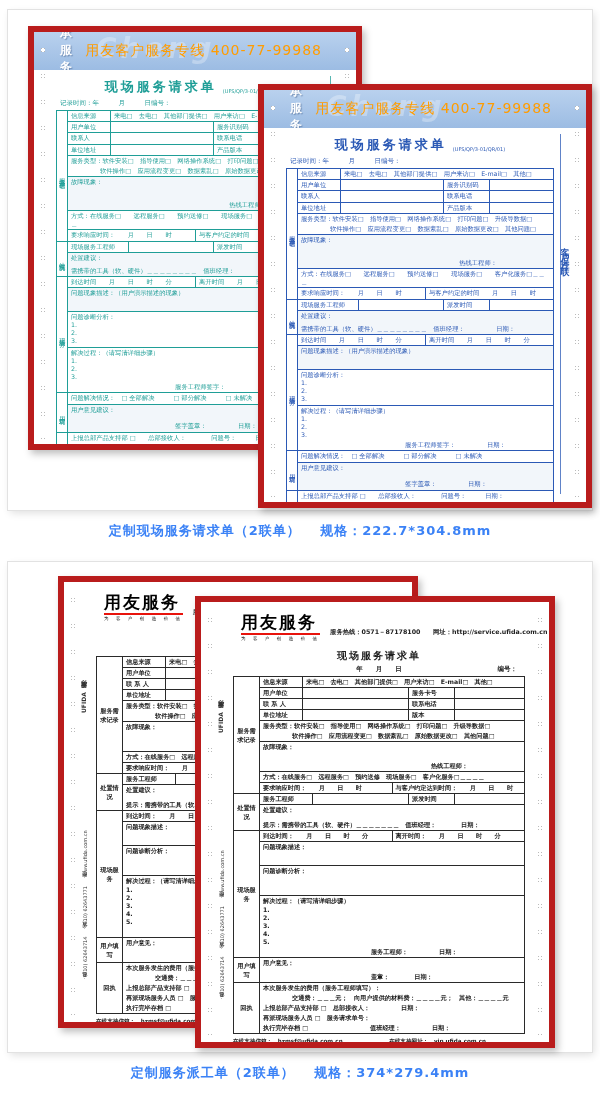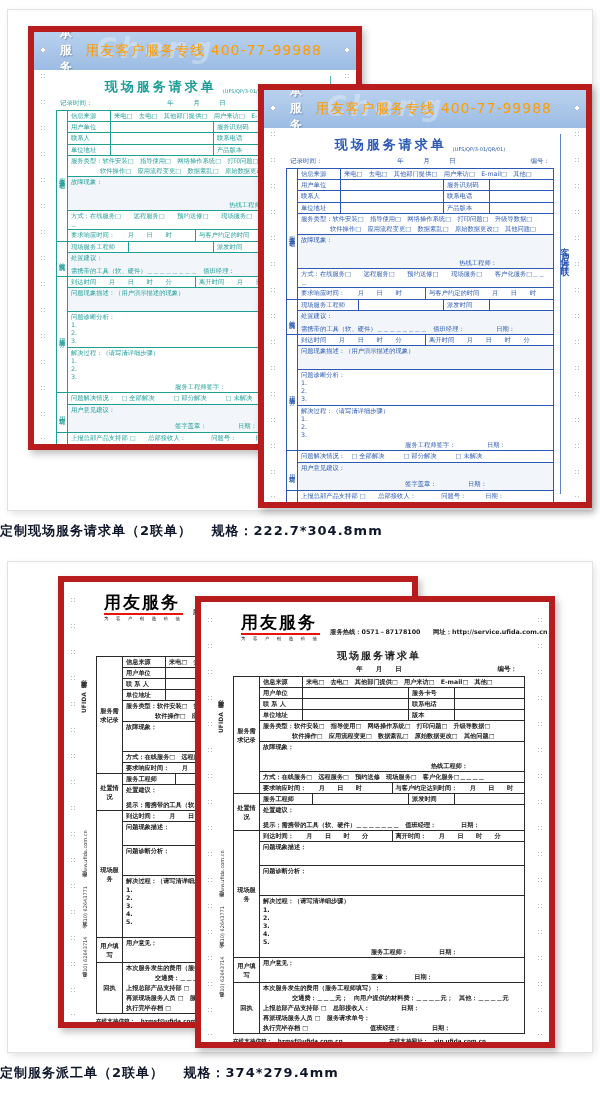--- a/index.html
+++ b/index.html
@@ -1,21 +1,21 @@
 <!DOCTYPE html>
 <html style="--blue: #2b59b5; --teal: #1f9e97; --band: #a9c6e8; --orange: #ff9c00; --red: #e8130c;"><head>
 <meta charset="utf-8">
 <style>
 *{margin:0;padding:0;box-sizing:border-box}
 html,body{background:#fff}
 body{width:600px;height:1097px;font-family:"DejaVu Sans",sans-serif;position:relative;overflow:hidden}
 .panel{position:relative;width:584px;margin-left:8px;background:#fff;box-shadow:0 0 0 1px #e2e2e2,2px 3px 8px rgba(0,0,0,.13)}
 .p1{height:500px;margin-top:10px}
 .p2{height:490px;margin-top:22px}
-.caption{width:600px;text-align:left;font-size:13px;color:#0f172a;margin-top:12px;letter-spacing:1px;font-weight:bold}
+.caption{width:600px;text-align:center;font-size:13px;color:#3b82f6;margin-top:12px;letter-spacing:1px;font-weight:bold}
 .formpos{position:absolute}
 .t-back{left:20px;top:16px;z-index:1}
 .t-front{left:250px;top:74px;z-index:2}
 .b-back{left:50px;top:14px;z-index:1}
 .b-front{left:187px;top:34px;z-index:2}
 .ink-blue{--ink:var(--blue)}
 .ink-teal{--ink:var(--teal)}
 
 .tform,.bform{position:relative;background:#fff;border:6px solid #b91c1c;box-shadow:3px 4px 7px rgba(0,0,0,.25);overflow:hidden}
 .tform{width:334px;height:424px;color:var(--ink)}
@@ -30,21 +30,21 @@
 .tf-logo{display:block;color:#fff;font-weight:bold;font-size:12px;letter-spacing:3px;text-shadow:1px 1px 1px rgba(40,70,120,.45)}
 .tf-logosub{display:block;background:#6e93c6;color:#fff;font-size:4px;letter-spacing:2px;text-align:center;padding:1px 2px;margin-top:1px}
 .tf-water{position:absolute;left:62px;top:0;font-size:28px;font-style:italic;font-weight:bold;color:rgba(255,255,255,.30);letter-spacing:4px;z-index:1}
 .tf-hot{margin-left:auto;margin-right:34px;color:var(--orange);font-weight:normal;font-size:14px;letter-spacing:1px;z-index:2;white-space:nowrap}
 .tf-body{position:absolute;top:38px;left:0;right:0;bottom:0;padding:6px 32px 4px 22px}
 .tf-rule{position:absolute;top:44px;bottom:8px;right:25px;width:1px;background:var(--ink);opacity:.75;z-index:5}
 .tf-tab{position:absolute;right:15px;top:150px;writing-mode:vertical-rl;text-orientation:upright;font-size:9px;font-weight:bold;letter-spacing:5px;color:var(--ink);z-index:5}
 .tf-trow{display:flex;justify-content:center;align-items:flex-end;gap:6px;margin:2px 0 3px}
 .tf-title{font-size:13px;font-weight:bold;letter-spacing:3px}
 .tf-code{font-size:5px;padding-bottom:2px}
-.tf-rec{display:flex;justify-content:space-between;font-size:6.5px;margin:0 4px 2px}
+.tf-rec{display:flex;font-size:6.5px;margin:0 4px 2px}
 
 .grid{border:1px solid var(--ink);font-size:6.3px;line-height:1.3}
 .sec{display:flex;border-top:1px solid var(--ink)}
 .sec:first-child{border-top:0}
 .seclab{flex:0 0 11px;display:flex;align-items:center;justify-content:center;border-right:1px solid var(--ink);writing-mode:vertical-rl;text-orientation:upright;padding:2px 0;letter-spacing:1px}
 .seclab-h{flex:0 0 26px;display:flex;align-items:center;justify-content:center;text-align:center;border-right:1px solid var(--ink);padding:1px;line-height:1.5}
 .seccol{flex:1;display:flex;flex-direction:column;min-width:0}
 .row{display:flex;border-top:1px solid var(--ink);align-items:stretch;min-width:0}
 .row:first-child{border-top:0}
 .cell{padding:1px 3px;min-width:0;overflow:hidden;white-space:pre-line}

